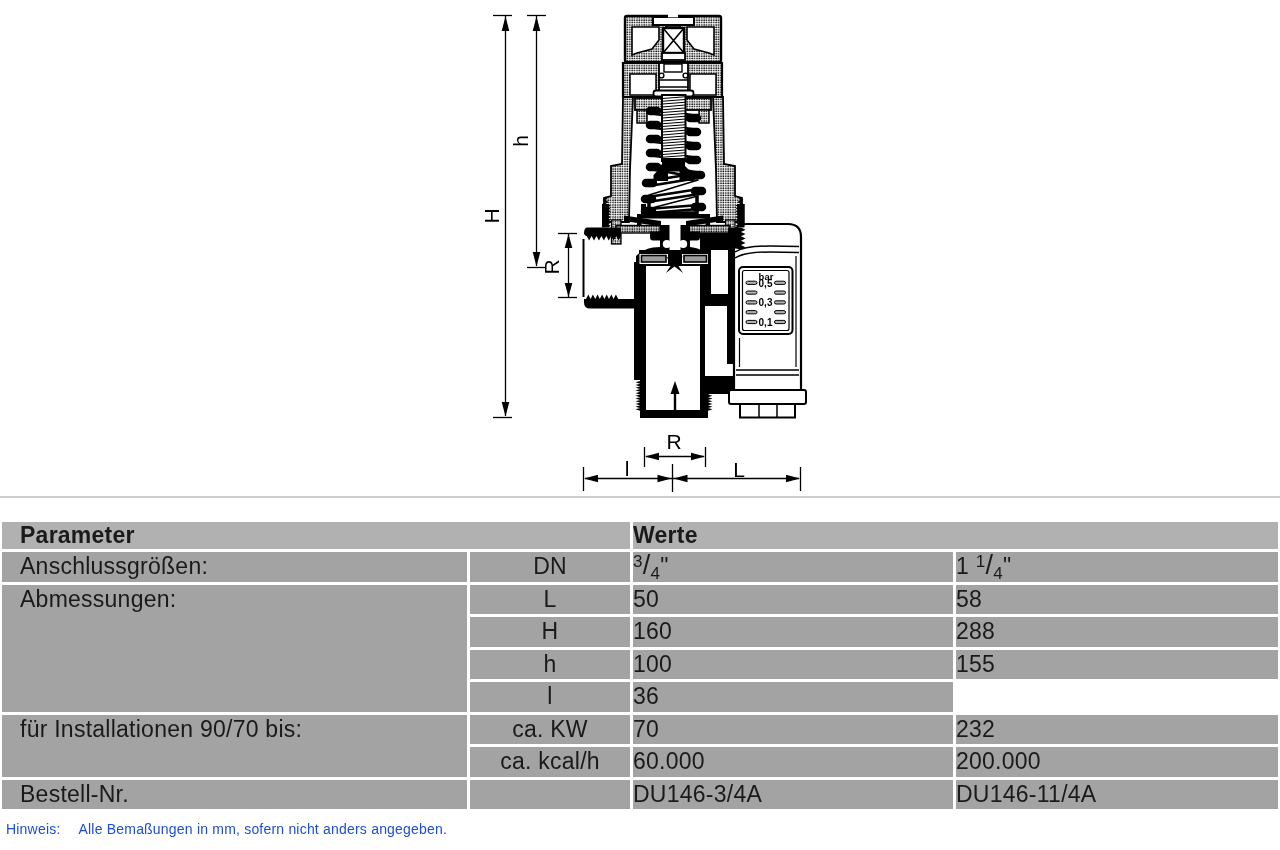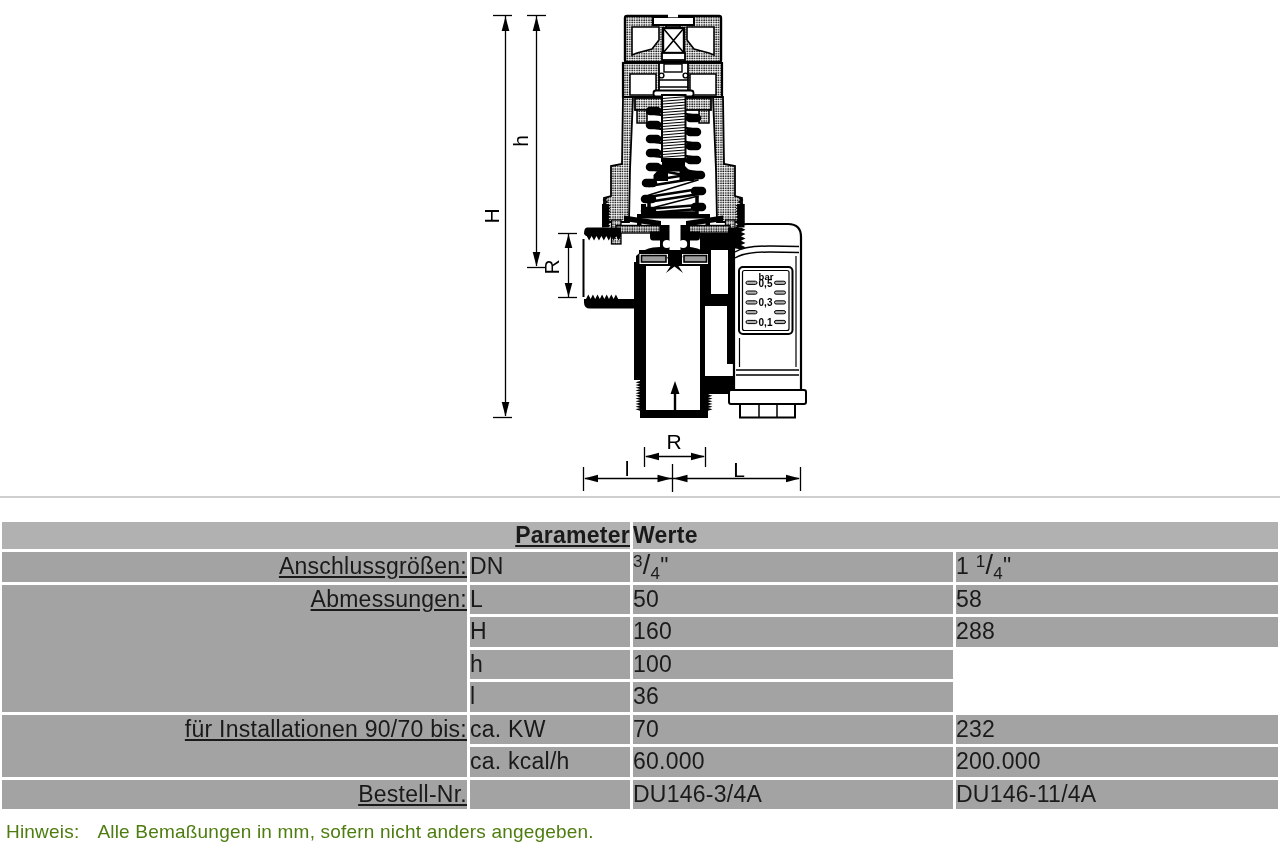--- a/index.html
+++ b/index.html
@@ -6,27 +6,27 @@
   body{width:1280px;height:850px;position:relative;overflow:hidden;
        font-family:"Liberation Sans",sans-serif;color:#1a1a1a;}
   #divider{position:absolute;left:0;top:496px;width:1280px;height:2px;background:#cfcfcf;}
   #tbl{position:absolute;left:2px;top:522px;width:1276px;
        display:grid;
        grid-template-columns:465px 3px 160px 3px 320px 3px 322px;
        grid-template-rows:27px 3px 29.5px 3px 29.5px 3px 29.5px 3px 29.5px 3px 29.5px 3px 29.5px 3px 29.5px 3px 29.5px;
        font-size:23px;letter-spacing:0.25px;}
   #tbl .c{background:#a3a3a3;line-height:29.5px;white-space:nowrap;}
   #tbl .hd{background:#b1b1b1;font-weight:bold;line-height:27px;}
-  #tbl .l{padding-left:6px;text-align:right;text-decoration:underline;}
-  #tbl .r{text-align:left;}
+  #tbl .l{padding-left:18px;text-align:left;}
+  #tbl .r{text-align:center;}
   #tbl .m{text-align:left;}
   sup.f{font-size:17px;vertical-align:baseline;position:relative;top:-7.5px;}
   sub.f{font-size:17px;vertical-align:baseline;position:relative;top:4.5px;}
   span.fs{font-size:27px;line-height:0;}
-  #hinweis{position:absolute;left:6px;top:821px;font-size:19px;letter-spacing:0.2px;color:#4d7c0f;}
+  #hinweis{position:absolute;left:6px;top:821px;font-size:14px;letter-spacing:0.2px;color:#1d4ed8;}
   #hinweis b{font-weight:normal;margin-right:18px;}
 </style>
 </head>
 <body>
 <svg id="draw" width="1280" height="500" viewBox="0 0 1280 500" style="position:absolute;left:0;top:0">
 <defs>
   <pattern id="st" width="2.4" height="2.4" patternUnits="userSpaceOnUse">
     <rect width="2.4" height="2.4" fill="#fff"></rect>
     <circle cx="1" cy="1" r="0.86" fill="#000"></circle>
   </pattern>
@@ -250,20 +250,21 @@
   <div class="c r" style="grid-column:3;grid-row:5">L</div>
   <div class="c m" style="grid-column:5;grid-row:5">50</div>
   <div class="c m" style="grid-column:7;grid-row:5">58</div>
 
   <div class="c r" style="grid-column:3;grid-row:7">H</div>
   <div class="c m" style="grid-column:5;grid-row:7">160</div>
   <div class="c m" style="grid-column:7;grid-row:7">288</div>
 
   <div class="c r" style="grid-column:3;grid-row:9">h</div>
   <div class="c m" style="grid-column:5;grid-row:9">100</div>
+  <div class="c m" style="grid-column:7;grid-row:9">155</div>
 
   <div class="c r" style="grid-column:3;grid-row:11">l</div>
   <div class="c m" style="grid-column:5;grid-row:11">36</div>
 
   <div class="c l" style="grid-column:1;grid-row:13/16">für Installationen 90/70 bis:</div>
   <div class="c r" style="grid-column:3;grid-row:13">ca. KW</div>
   <div class="c m" style="grid-column:5;grid-row:13">70</div>
   <div class="c m" style="grid-column:7;grid-row:13">232</div>
 
   <div class="c r" style="grid-column:3;grid-row:15">ca. kcal/h</div>

